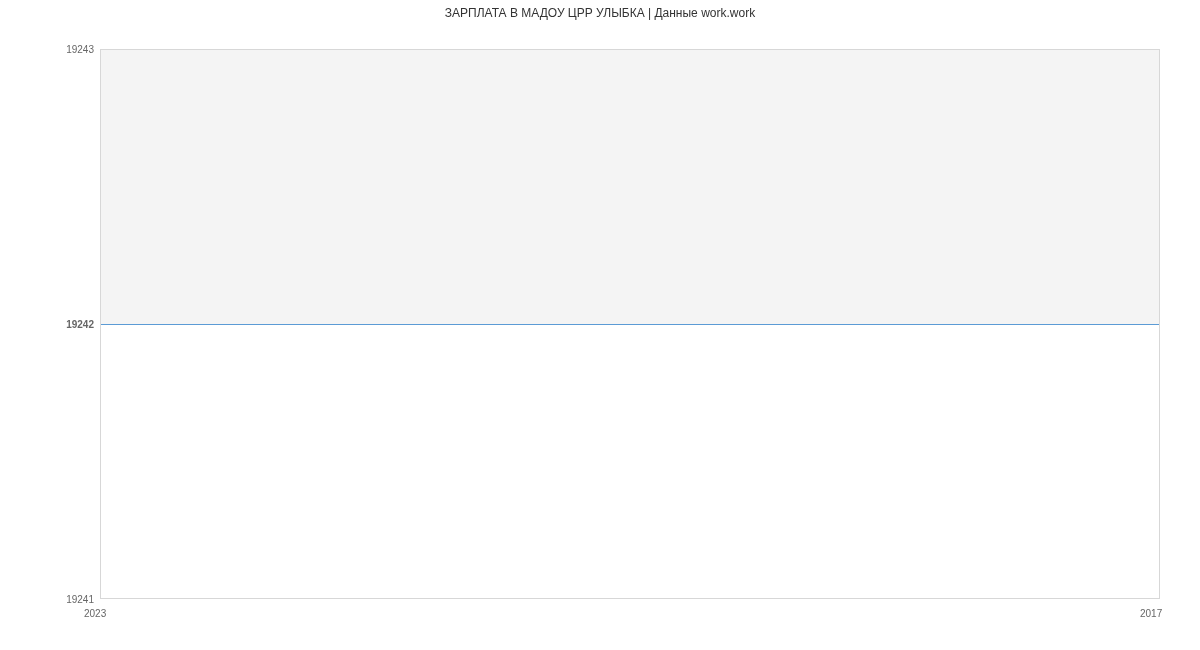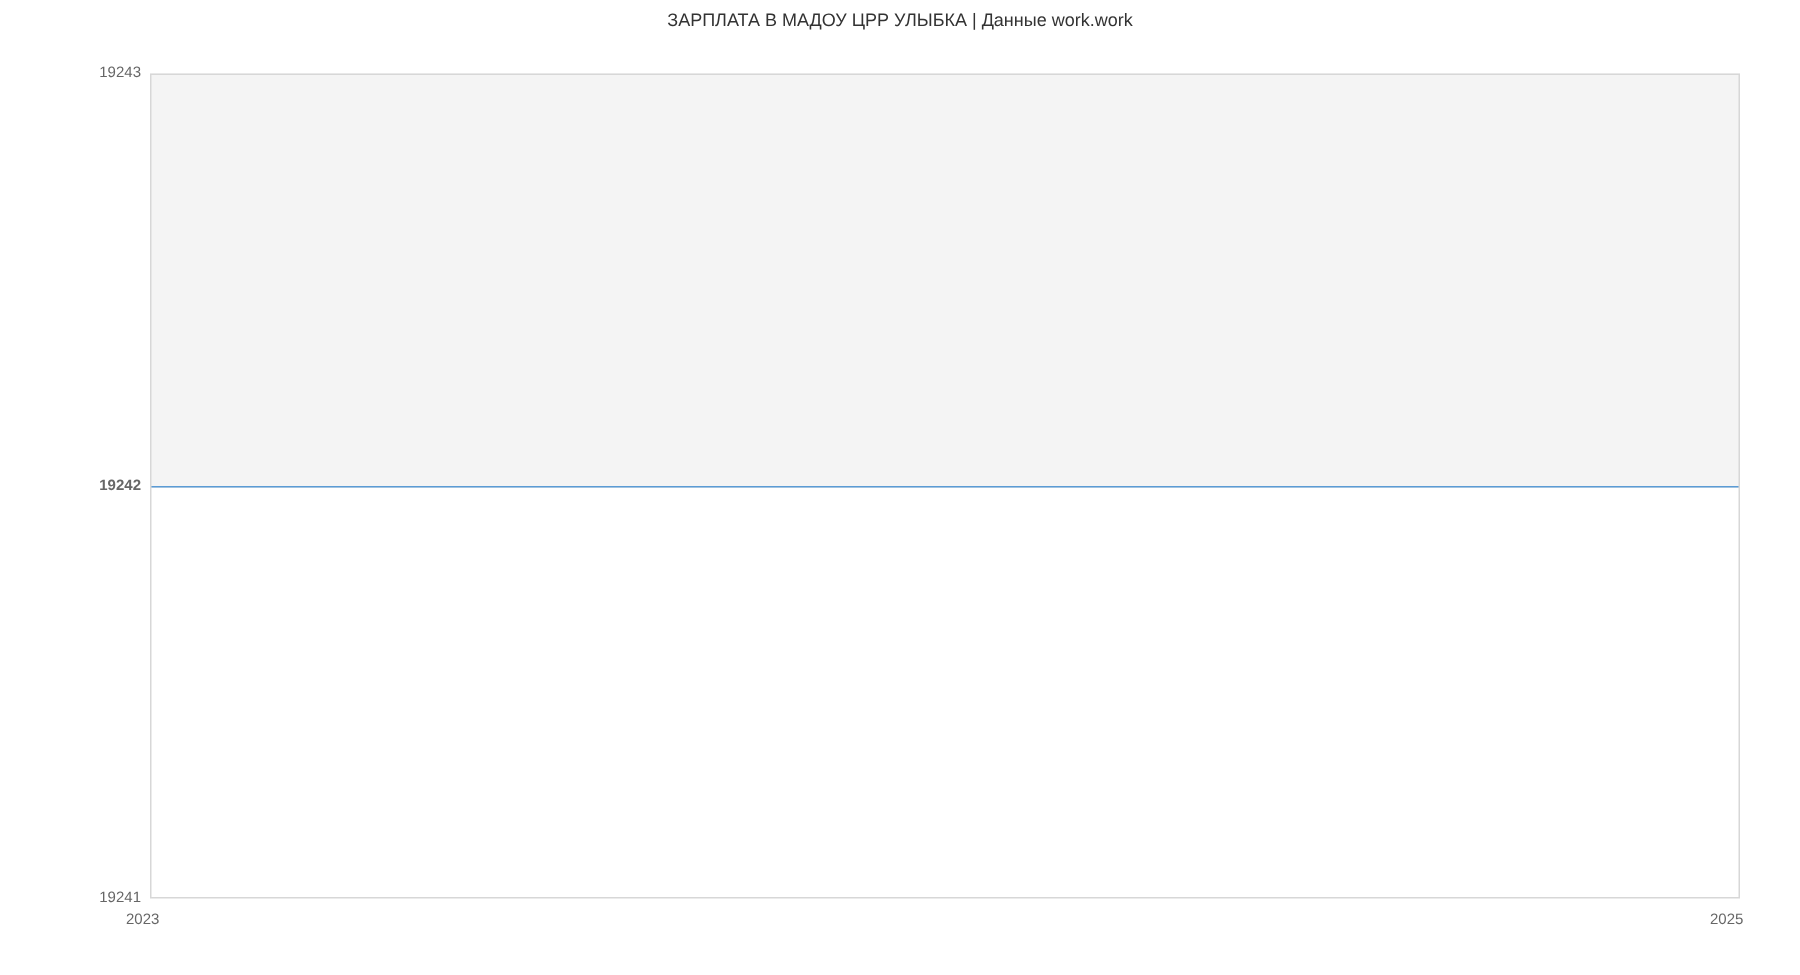--- a/index.html
+++ b/index.html
@@ -84,21 +84,21 @@
 </head>
 <body>
 
 <div class="chart-title">ЗАРПЛАТА В МАДОУ ЦРР УЛЫБКА | Данные work.work</div>
 
 <div class="y-tick-label" style="top:49px;">19243</div>
 <div class="y-tick-label" style="top:324px;font-weight:bold;">19242</div>
 <div class="y-tick-label" style="top:599px;">19241</div>
 
 <div class="x-tick-label" style="left:84px;">2023</div>
-<div class="x-tick-label" style="left:1140px;">2025</div>
+<div class="x-tick-label" style="left:1140px;">2017</div>
 
 <div class="plot-area">
   <div class="plot-bg"></div>
   <div class="plot-upper-bg"></div>
   <div class="gridline-h" style="top:50%;"></div>
   <div class="data-line"></div>
   <div class="plot-border"></div>
 </div>
 
 </body></html>

